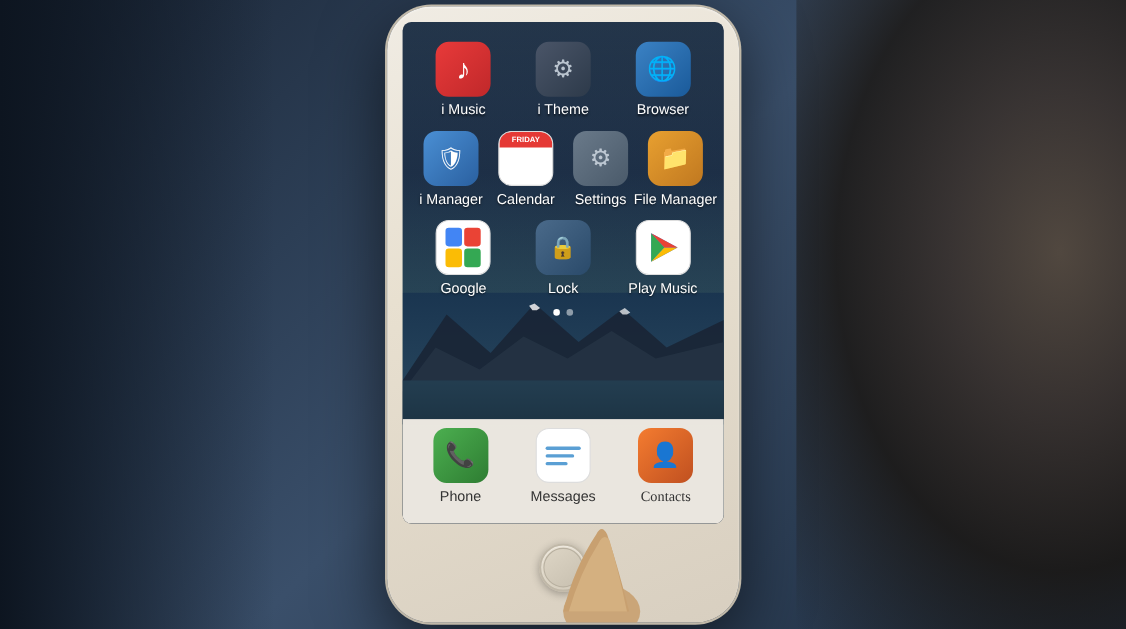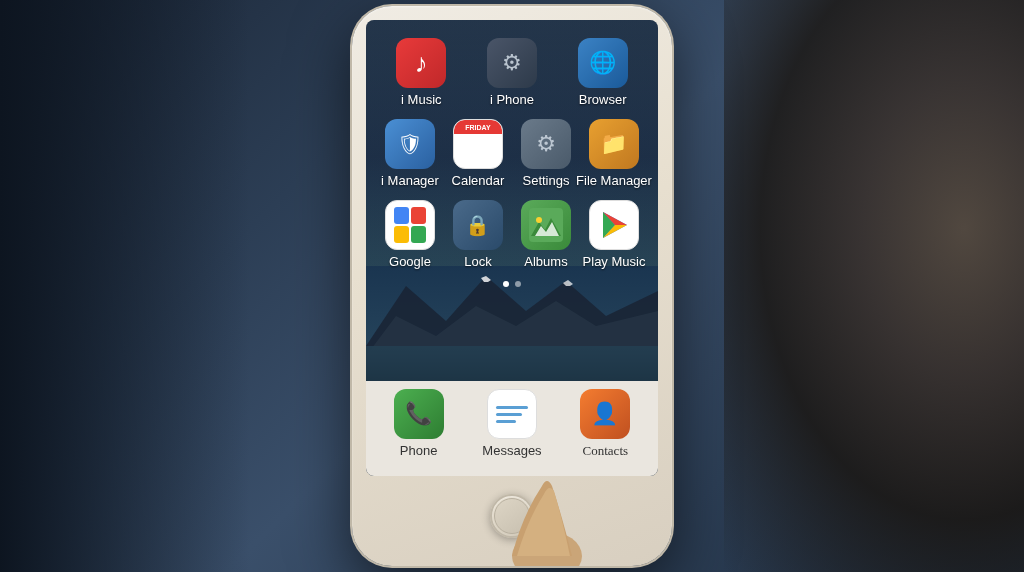--- a/index.html
+++ b/index.html
@@ -356,21 +356,21 @@
           <div class="app-item">
             <div class="app-icon icon-imusic">
               <span class="music-note">♪</span>
             </div>
             <span class="app-label">i Music</span>
           </div>
           <div class="app-item">
             <div class="app-icon icon-itheme">
               <span class="gear-icon">⚙</span>
             </div>
-            <span class="app-label">i Phone</span>
+            <span class="app-label">i Theme</span>
           </div>
           <div class="app-item">
             <div class="app-icon icon-browser">
               <span class="globe-icon">🌐</span>
             </div>
             <span class="app-label">Browser</span>
           </div>
         </div>
 
         <div class="app-row">
@@ -411,31 +411,20 @@
                 <div class="google-cell gc4"></div>
               </div>
             </div>
             <span class="app-label">Google</span>
           </div>
           <div class="app-item">
             <div class="app-icon icon-lock">
               <span class="lock-icon">🔒</span>
             </div>
             <span class="app-label">Lock</span>
-          </div>
-          <div class="app-item">
-            <div class="app-icon icon-albums">
-              <svg width="34" height="34" viewBox="0 0 34 34">
-                <rect width="34" height="34" rx="4" fill="#5aaa5a"></rect>
-                <polygon points="2,28 10,14 16,22 22,10 32,28" fill="#3a8a3a"></polygon>
-                <polygon points="6,28 12,18 17,24 23,14 30,28" fill="white" opacity="0.8"></polygon>
-                <circle cx="10" cy="12" r="3" fill="#f9d030"></circle>
-              </svg>
-            </div>
-            <span class="app-label">Albums</span>
           </div>
           <div class="app-item">
             <div class="app-icon icon-playstore">
               <svg width="34" height="34" viewBox="0 0 34 34">
                 <rect width="34" height="34" rx="4" fill="white"></rect>
                 <polygon points="6,4 30,17 6,30" fill="#4285f4"></polygon>
                 <polygon points="6,4 18,17 6,30" fill="#34a853"></polygon>
                 <polygon points="18,17 30,17 6,30" fill="#fbbc05"></polygon>
                 <polygon points="6,4 30,17 18,17" fill="#ea4335"></polygon>
               </svg>

